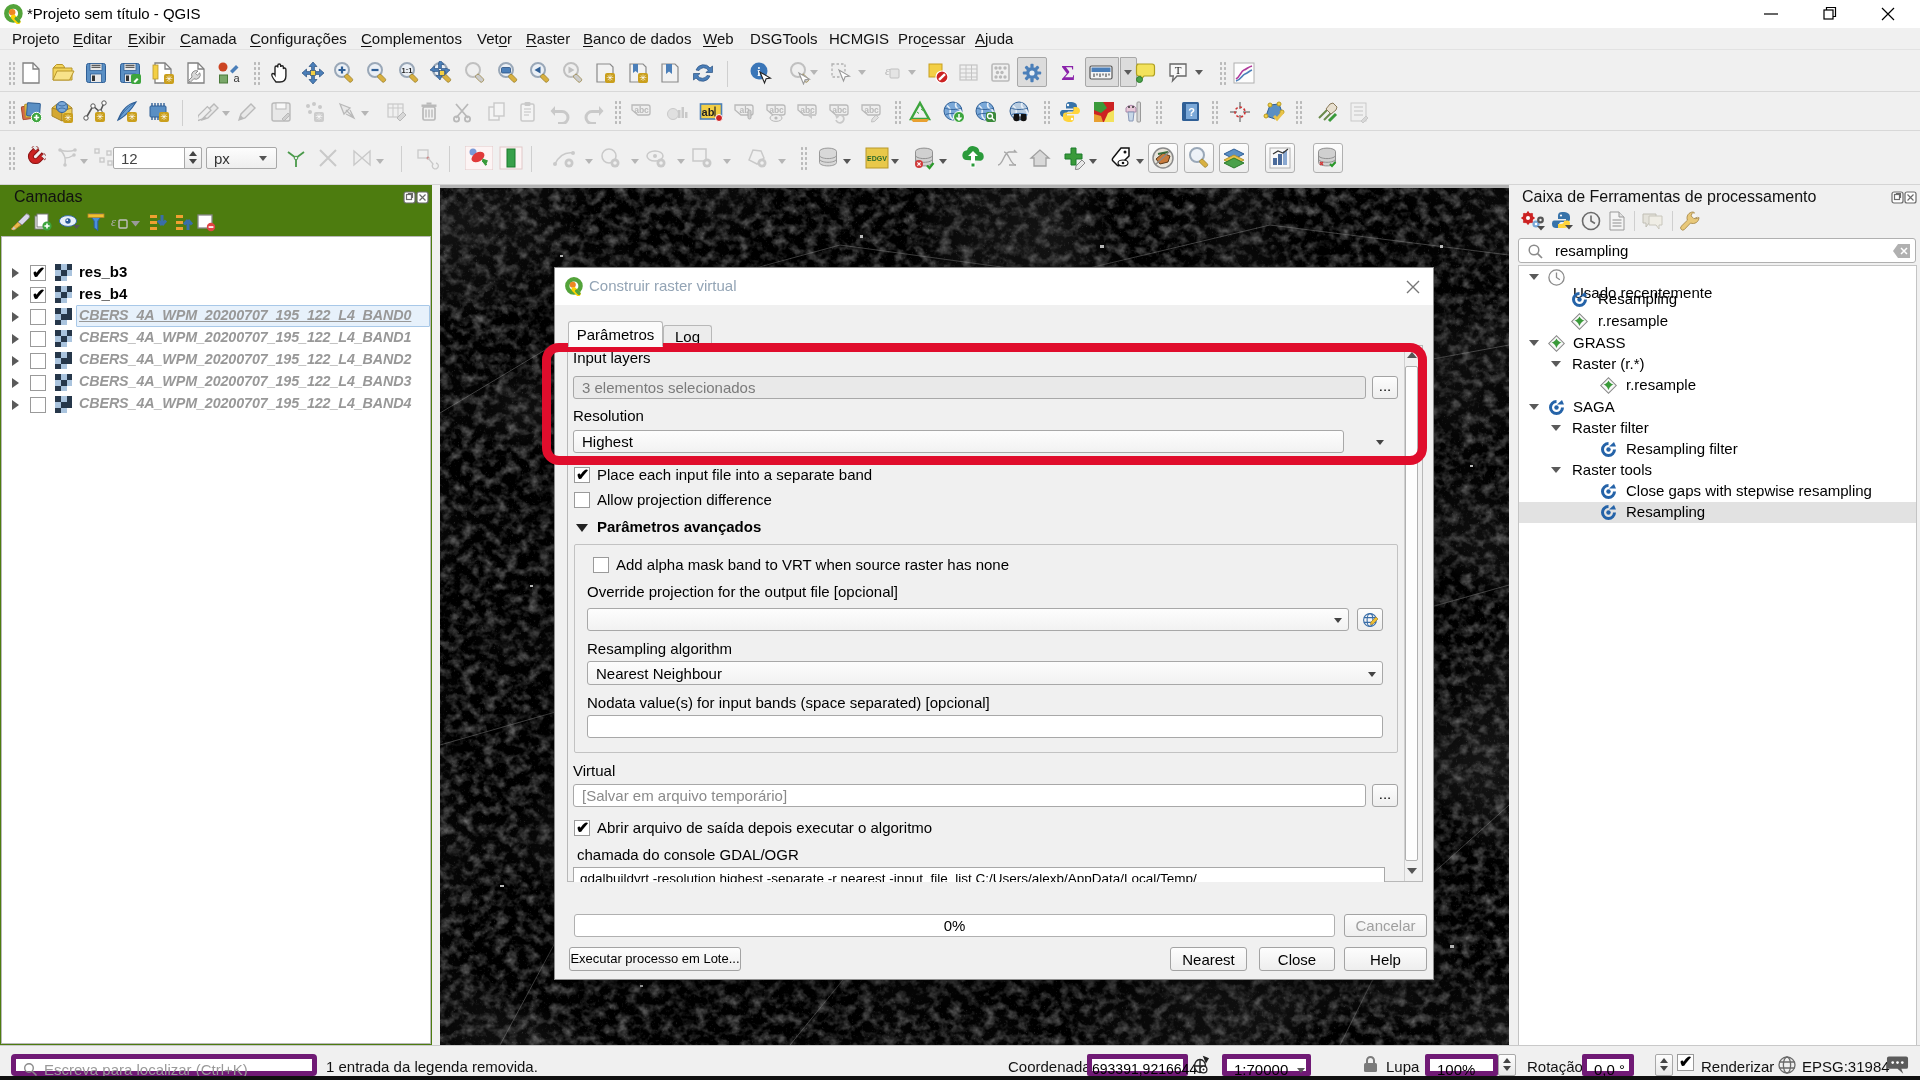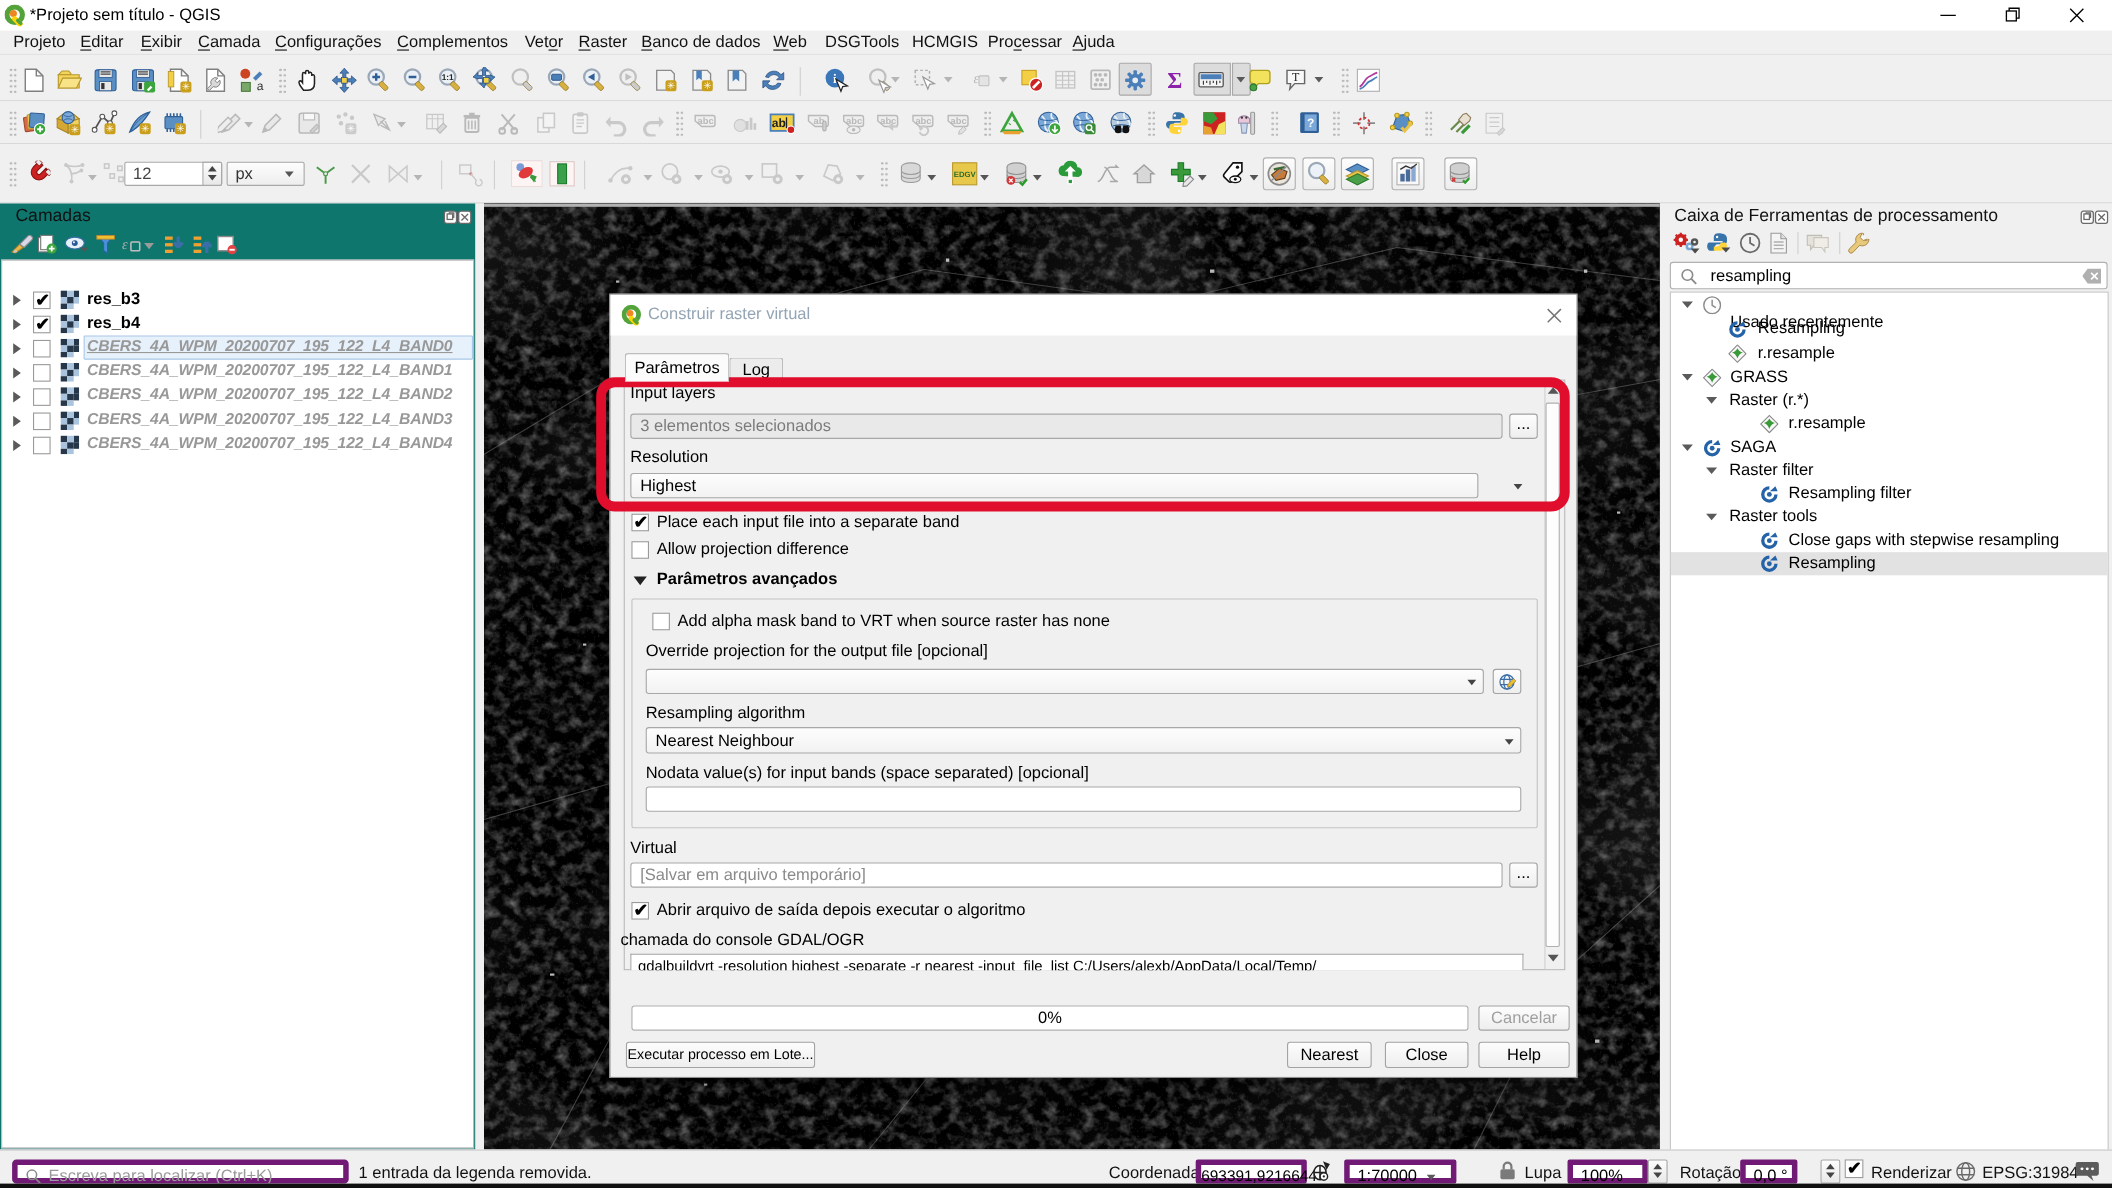--- a/index.html
+++ b/index.html
@@ -15,21 +15,21 @@
   #tb2 { left:0; top:92px; width:1920px; height:39px; background:#f0f0f0; border-bottom:1px solid #d8d8d8;}
   #tb3 { left:0; top:131px; width:1920px; height:54px; background:#f0f0f0; border-bottom:1px solid #d4d4d4;}
   .grip { position:absolute; width:7px; height:24px;
      background-image:radial-gradient(circle, #b9b9b9 1.1px, transparent 1.3px);
      background-size:4px 5px; }
   .sep { position:absolute; width:1px; height:26px; background:#cfcfcf; }
   .darr { position:absolute; width:0; height:0; border-left:4px solid transparent; border-right:4px solid transparent; border-top:5px solid #5a5a5a; }
   .darr.dis { border-top-color:#b5b5b5; }
 
   
-  #leftpanel { left:0; top:185px; width:432px; height:860px; background:#0f766e; }
+  #leftpanel { left:0; top:185px; width:432px; height:860px; background:#4d7c0f; }
   #map { left:440px; top:185px; width:1069px; height:860px; background:#1d1d1d; overflow:hidden; }
   #rightpanel { left:1509px; top:185px; width:411px; height:860px; background:#f0f0f0; }
 
   
   #camadas-title { left:14px; top:3px; font-size:16px; color:#111; }
   #layer-list { left:1px; top:51px; width:430px; height:808px; background:#fff; border:1px solid #b8b8b8; }
   .lrow { position:absolute; left:0; height:22px; width:100%; font-size:15px; }
   .tri { position:absolute; width:0; height:0; border-top:5px solid transparent; border-bottom:5px solid transparent; border-left:7px solid #5a5a5a; }
   .cb { position:absolute; width:16px; height:16px; background:#fff; border:1px solid #9a9a9a; }
   .cb.checked::after { content:"✔"; position:absolute; left:1px; top:-3px; font-size:16px; font-weight:bold; color:#000; }
@@ -1164,21 +1164,21 @@
     <svg class="abs" style="left:1191px;top:9px" width="20" height="20" viewBox="0 0 20 20">
       <g stroke="#222" stroke-width="1.4" fill="none">
         <ellipse cx="9" cy="11" rx="5.5" ry="6.5" fill="#f8f8f8"></ellipse>
         <path d="M9 4.5 v13 M3.5 11 h11"></path>
         <path d="M13 2 l4 1.5 -2 3.5z" fill="#222"></path>
       </g>
       <circle cx="12.5" cy="14.5" r="3.4" fill="#fff" stroke="#222" stroke-width="1.3"></circle>
       <circle cx="12.5" cy="14.5" r="1" fill="#222"></circle>
     </svg>
     <span class="slabel" style="left:1222px">Escala</span>
-    <div class="sbox" style="left:1222px;width:102px">
+    <div class="sbox" style="left:1222px;width:89px">
       <span class="abs" style="left:7px;top:2px">1:70000</span>
       <div class="darr" style="left:70px;top:9px"></div>
     </div>
     <svg class="abs" style="left:1362px;top:9px" width="17" height="19" viewBox="0 0 17 19">
       <rect x="2" y="8" width="13" height="9" rx="1.5" fill="#7a7a7a"></rect>
       <path d="M5 8 V5.5 a3.5 3.5 0 0 1 7 0 V8" fill="none" stroke="#7a7a7a" stroke-width="2"></path>
     </svg>
     <span class="slabel" style="left:1386px">Lupa</span>
     <div class="sbox" style="left:1425px;width:73px">
       <span class="abs" style="left:7px;top:2px">100%</span>
@@ -1269,21 +1269,21 @@
     </div>
     <span class="dlabel" style="left:32px;top:426px">Nodata value(s) for input bands (space separated) [opcional]</span>
     <div class="dfield dwhite" style="left:32px;top:447px;width:796px;height:23px"></div>
     <span class="dlabel" style="left:18px;top:494px">Virtual</span>
     <div class="dfield dwhite" style="left:18px;top:516px;width:793px;height:23px">
       <span style="position:absolute;left:8px;top:2px;color:#8a8a8a">[Salvar em arquivo temporário]</span>
     </div>
     <div class="dbtn" style="left:817px;top:516px;width:26px;height:23px"><span style="position:relative;top:0px">...</span></div>
     <div class="dcb checked" style="left:19px;top:552px"></div>
     <span class="dlabel" style="left:42px;top:551px">Abrir arquivo de saída depois executar o algoritmo</span>
-    <span class="dlabel" style="left:9px;top:578px">chamada do console GDAL/OGR</span>
+    <span class="dlabel" style="left:22px;top:578px">chamada do console GDAL/OGR</span>
     <div class="abs" style="left:18px;top:599px;width:812px;height:15px;background:#fff;border:1px solid #a8a8a8;border-bottom:none;overflow:hidden">
       <span style="position:absolute;left:6px;top:3px;font-size:13.5px">gdalbuildvrt -resolution highest -separate -r nearest -input_file_list C:/Users/alexb/AppData/Local/Temp/</span>
     </div>
     <div class="abs" id="dlg-scroll" style="left:849px;top:78px;width:14px;height:535px;background:#f0f0f0;border-left:1px solid #d0d0d0">
       <div class="abs" style="left:2px;top:6px;width:0;height:0;border-left:5px solid transparent;border-right:5px solid transparent;border-bottom:6px solid #555"></div>
       <div class="abs" style="left:0px;top:20px;width:13px;height:495px;background:#fdfdfd;border:1px solid #b0b0b0;border-radius:2px"></div>
       <div class="abs" style="left:2px;top:522px;width:0;height:0;border-left:5px solid transparent;border-right:5px solid transparent;border-top:6px solid #555"></div>
     </div>
     <div class="dfield dwhite" style="left:19px;top:646px;width:761px;height:23px;border-color:#b0b0b0;text-align:center"><span style="position:relative;top:2px">0%</span></div>
     <div class="dbtn" style="left:789px;top:646px;width:83px;height:23px;color:#9f9f9f"><span style="position:relative;top:2px">Cancelar</span></div>

